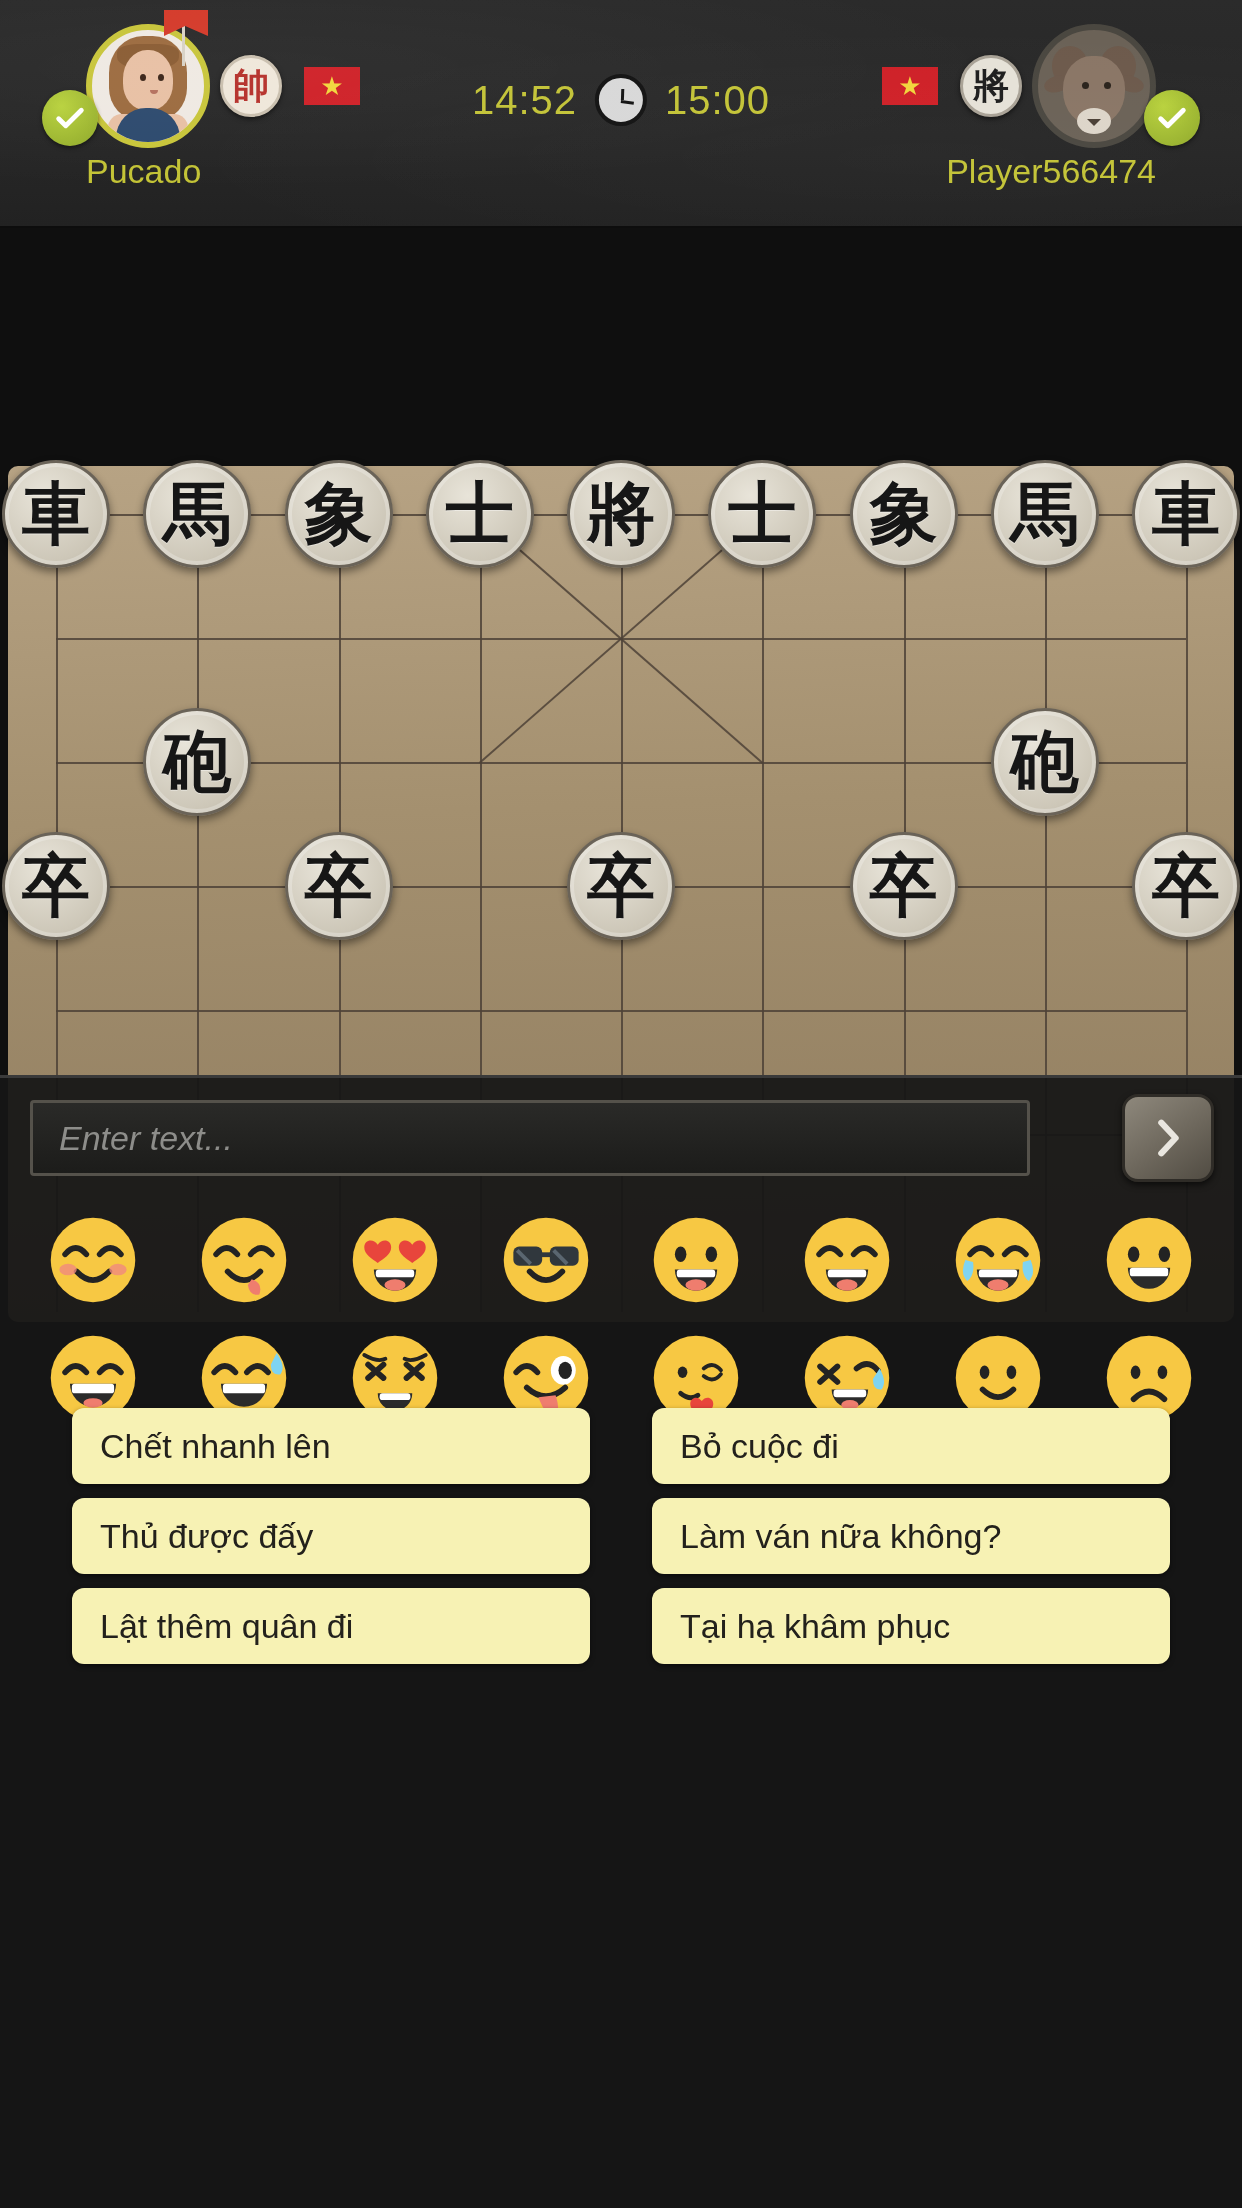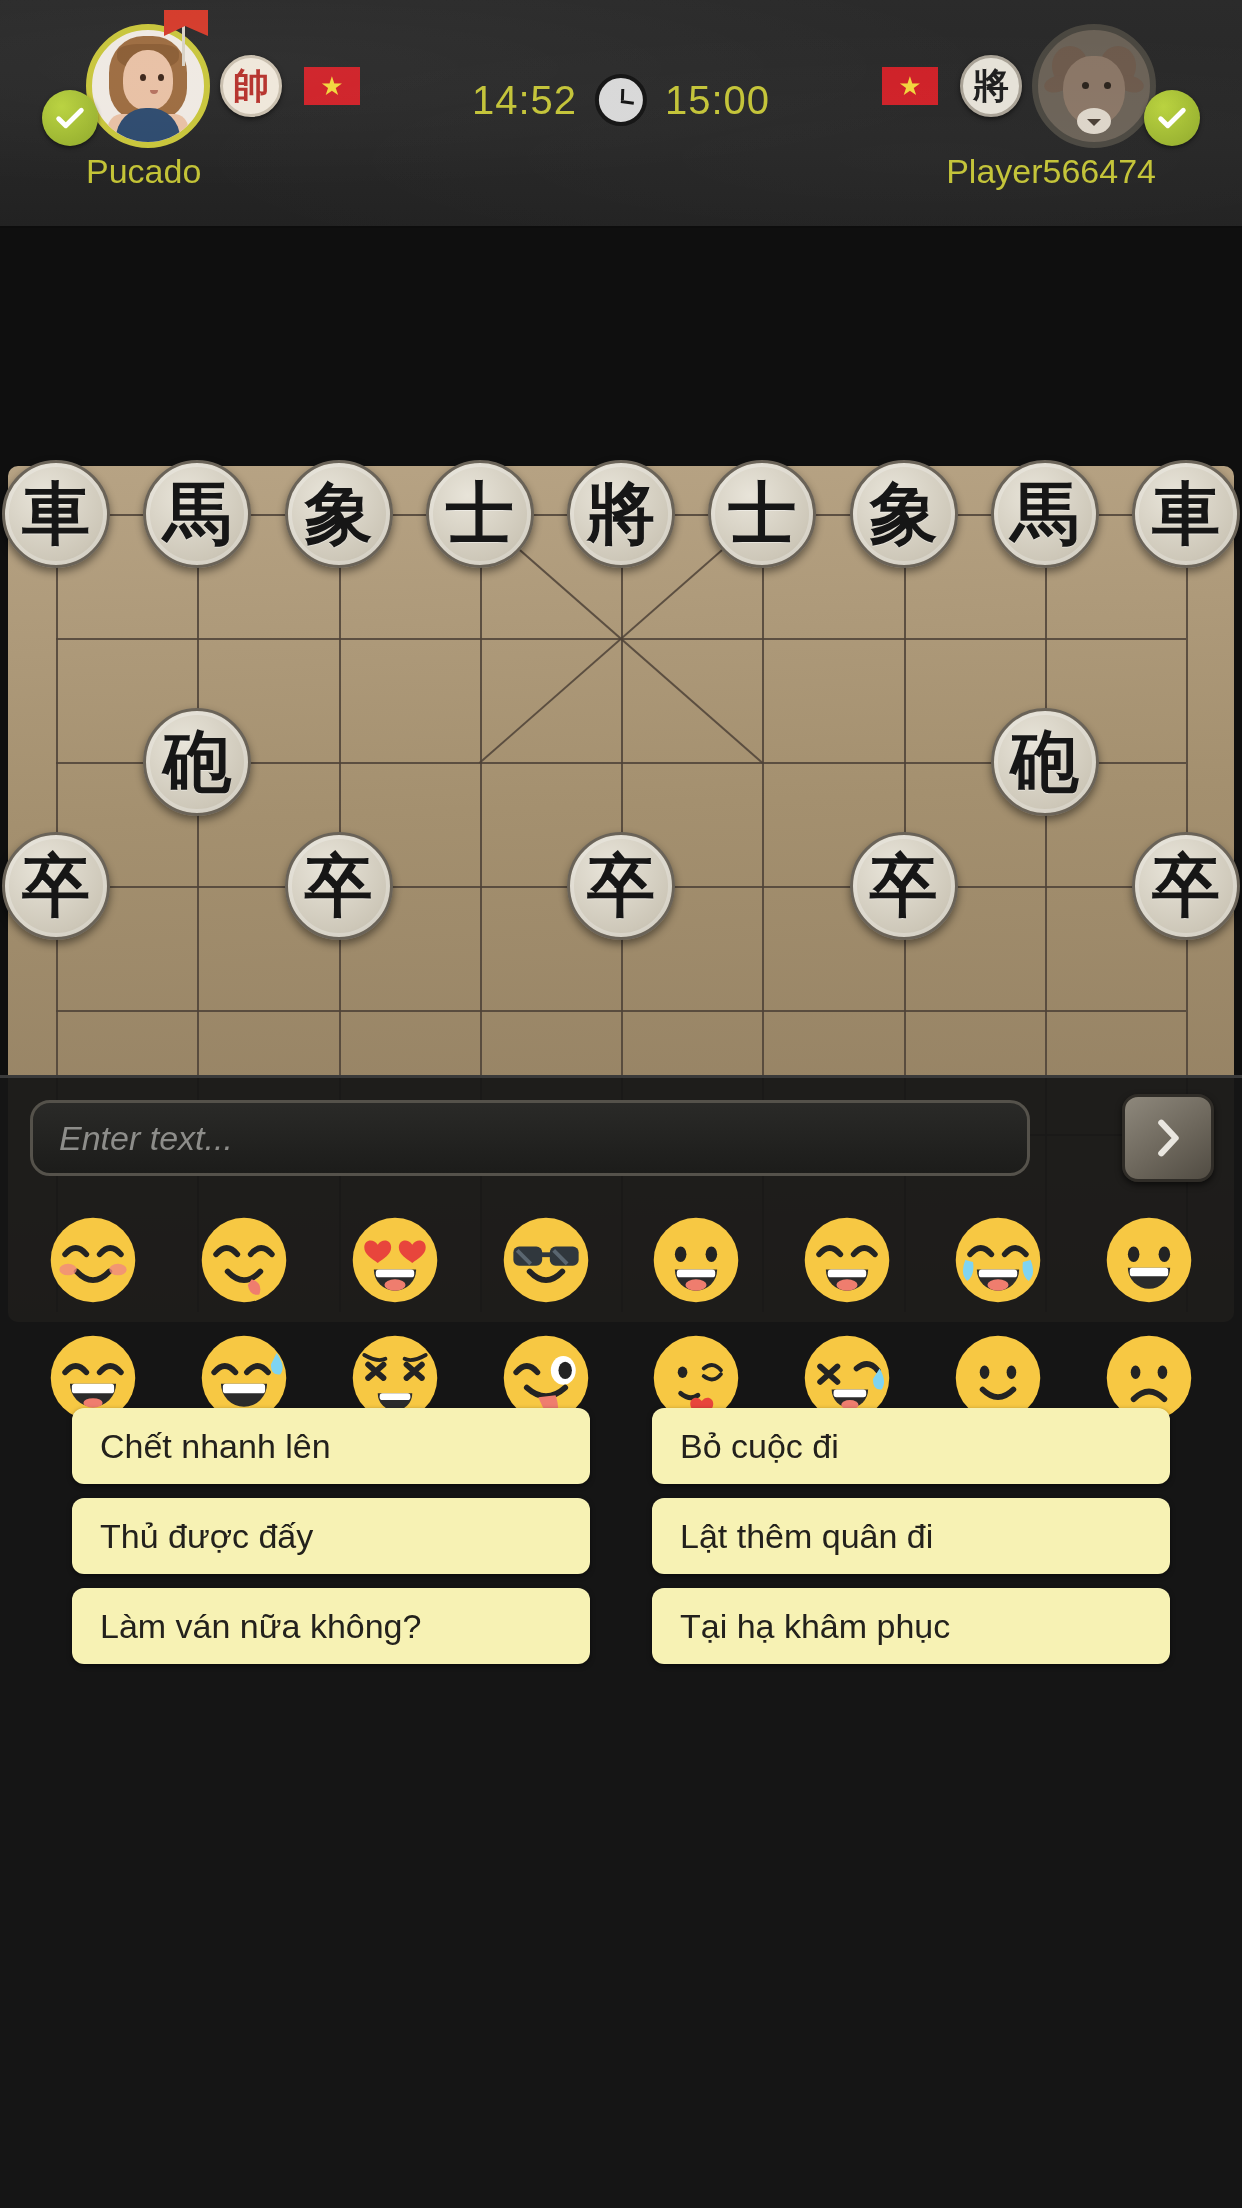--- a/index.html
+++ b/index.html
@@ -153,21 +153,21 @@
   
   #chat-panel{
     position:absolute; left:0; top:1075px; width:1242px; height:1133px;
     background:rgba(22,22,22,.94);
     border-top:3px solid #3a3a3a;
   }
   #chat-top{ position:relative; height:120px; }
   #chat-input{
     position:absolute; left:30px; top:22px; width:1000px; height:76px;
     background:linear-gradient(180deg,#2a2a28,#1c1c1a);
-    border:3px solid #55524b; border-radius:20px;
+    border:3px solid #55524b; border-radius:4px;
     display:flex; align-items:center; padding-left:26px;
   }
   #chat-input .ph{
     font-size:34px; font-style:italic; color:#8d8d8a;
     font-family:"Liberation Sans", sans-serif;
   }
   #send-btn{
     position:absolute; right:28px; top:16px; width:92px; height:88px;
     border-radius:16px;
     background:linear-gradient(145deg,#8e887c,#6d675c 55%,#514c43);
@@ -497,17 +497,17 @@
           <ellipse cx="64" cy="44" rx="5" ry="7" fill="#232323"></ellipse>
           <path d="M34 72 q16 -16 32 0" stroke="#232323" stroke-width="6" fill="none" stroke-linecap="round"></path>
         </svg>
       </div>
     </div>
 
   <div id="quickchat">
       <div class="qc">Chết nhanh lên</div>
       <div class="qc">Bỏ cuộc đi</div>
       <div class="qc">Thủ được đấy</div>
+      <div class="qc">Làm ván nữa không?</div>
       <div class="qc">Lật thêm quân đi</div>
-      <div class="qc">Làm ván nữa không?</div>
       <div class="qc">Tại hạ khâm phục</div>
     </div>
 </div>
 
 </body></html>

